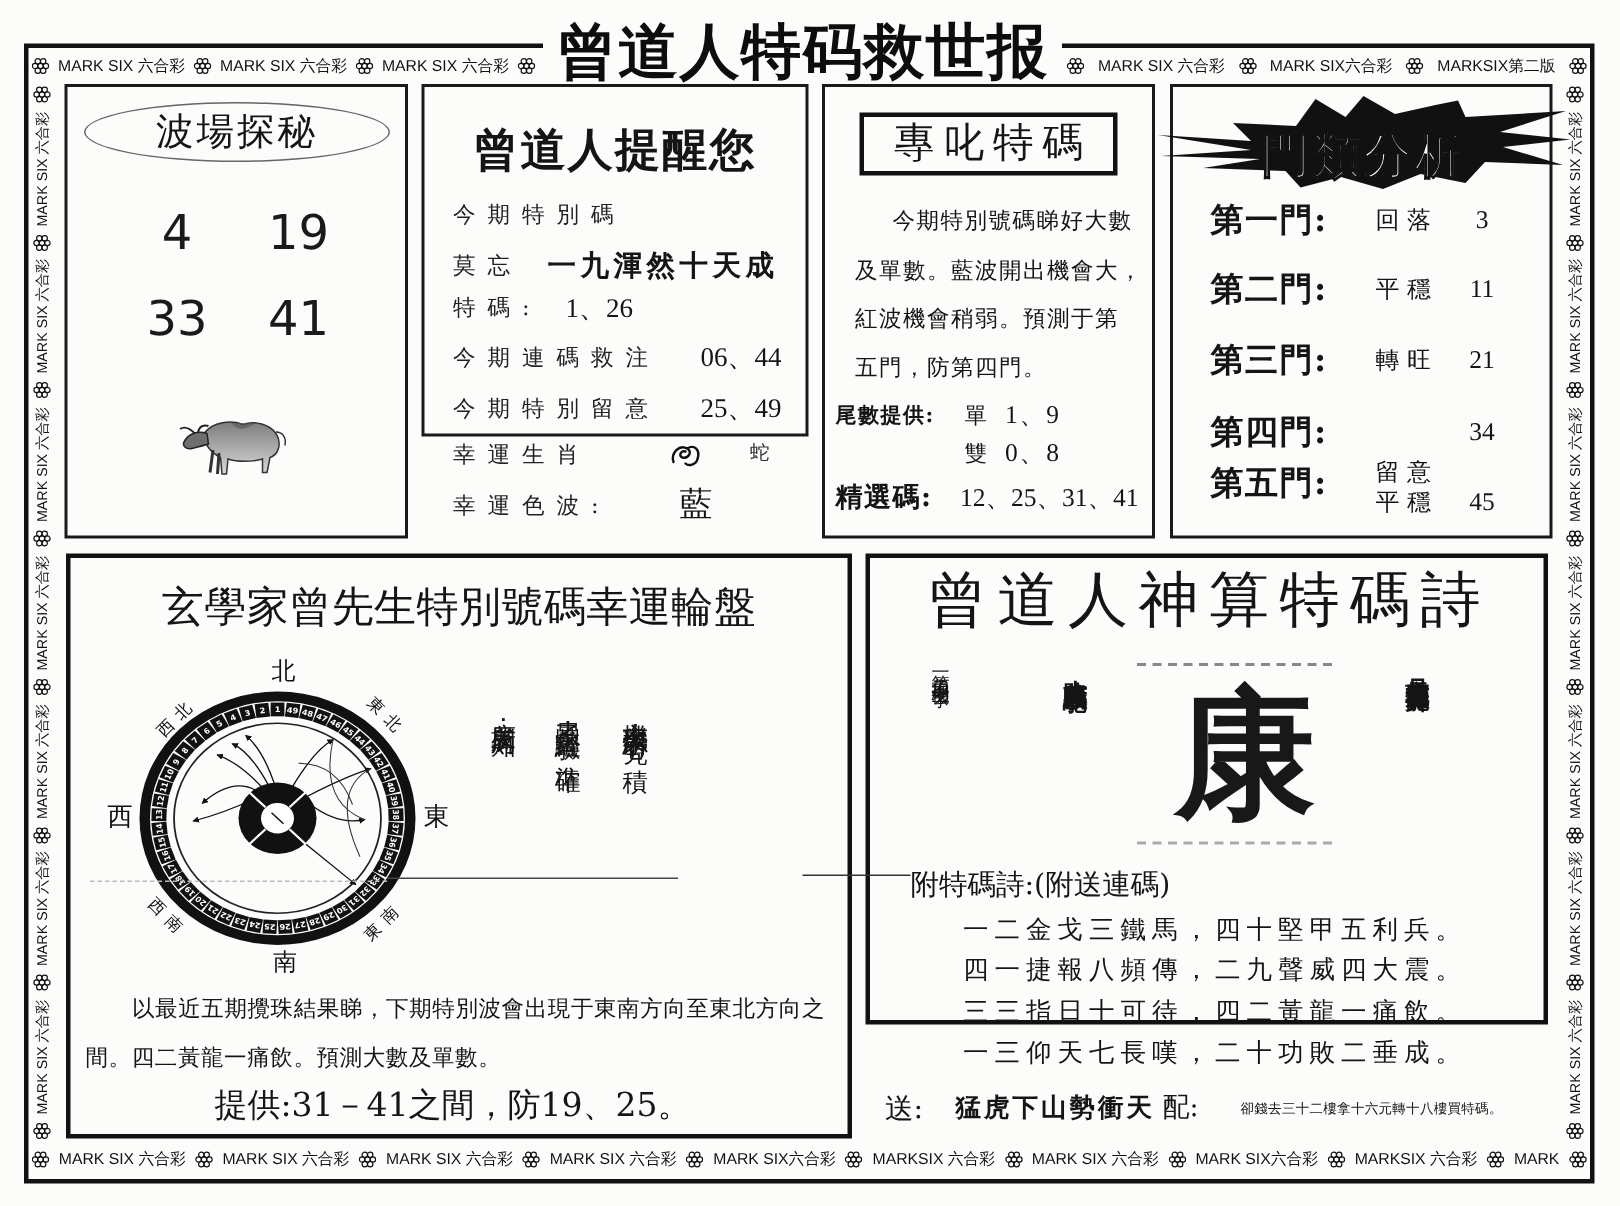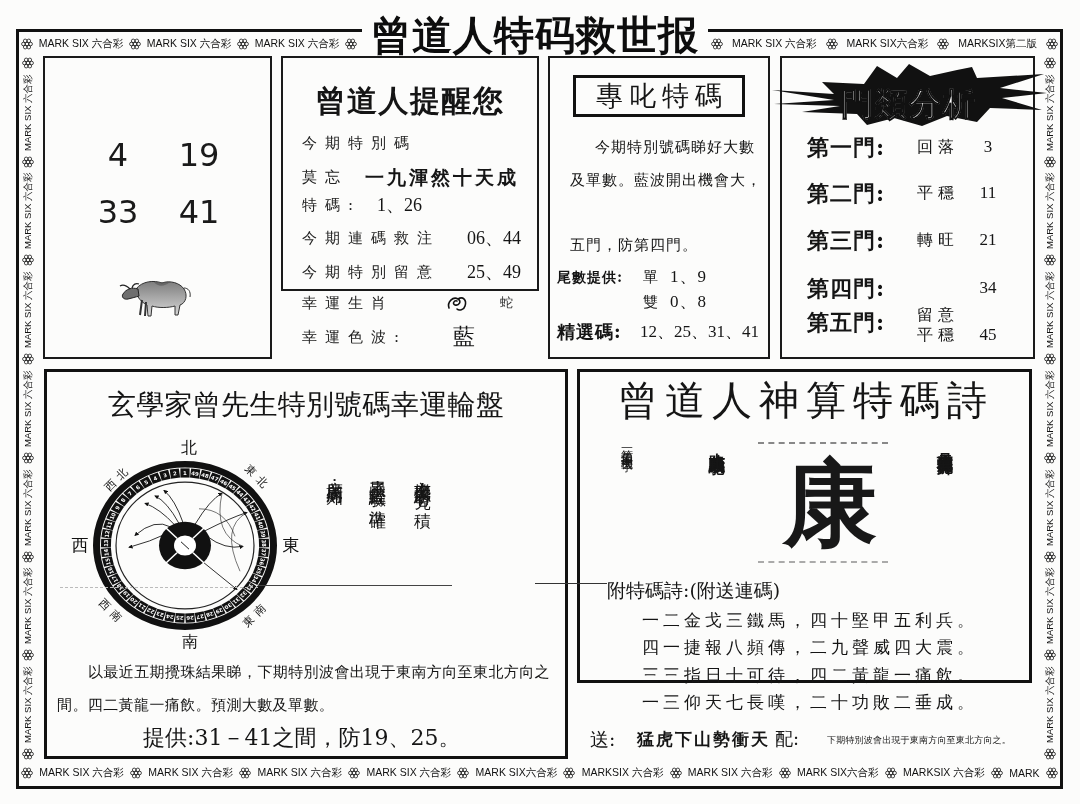--- a/index.html
+++ b/index.html
@@ -524,20 +524,21 @@
           <circle cx="4.9" cy="10.64" r="2.1"></circle>
           <circle cx="2.8" cy="7" r="2.1"></circle>
           <circle cx="4.9" cy="3.36" r="2.1"></circle>
           <circle cx="9.1" cy="3.36" r="2.1"></circle>
         </g>
       </svg>
     </span>
   </div>
 
 <div class="panel" style="left:43px;top:56px;width:229px;height:303px;">
+  <div class="a ellipse" style="left:13px;top:12px;width:204px;height:40px;">波場探秘</div>
   <div class="bignum" style="left:47px;top:79px;">4</div>
   <div class="bignum" style="left:128px;top:79px;">19</div>
   <div class="bignum" style="left:47px;top:136px;">33</div>
   <div class="bignum" style="left:128px;top:136px;">41</div>
   <svg class="a" style="left:75px;top:219px;" width="76" height="45" viewBox="0 0 76 45">
     <defs>
         <linearGradient id="oxg" x1="0" y1="0" x2="0" y2="1">
           <stop offset="0" stop-color="#7e7e7e"></stop>
           <stop offset="1" stop-color="#d8d8d8"></stop>
         </linearGradient>
@@ -574,20 +575,21 @@
   <span class="val" style="left:219px;top:233px;font-family:'DejaVu Serif',serif;font-size:13px;color:#333;">蛇</span>
 
   <span class="lbl" style="top:267px;">幸運色波:</span>
   <span class="val" style="left:172px;top:267px;font-family:'DejaVu Serif',serif;font-size:22px;">藍</span>
 </div>
 
 <div class="panel" style="left:548px;top:56px;width:222px;height:303px;">
   <div class="a p3box">專叱特碼</div>
   <span class="pl" style="left:47px;top:80px;">今期特別號碼睇好大數</span>
   <span class="pl" style="left:22px;top:113px;">及單數。藍波開出機會大，</span>
+  <span class="pl" style="left:22px;top:145px;">紅波機會稍弱。預測于第</span>
   <span class="pl" style="left:22px;top:178px;">五門，防第四門。</span>
   <span class="pl" style="left:9px;top:210px;font-size:14px;font-weight:bold;">尾數提供:</span>
   <span class="pl" style="left:95px;top:210px;">單</span>
   <span class="pl" style="left:122px;top:210px;font-family:'Liberation Serif',serif;font-size:17px;">1、9</span>
   <span class="pl" style="left:95px;top:235px;">雙</span>
   <span class="pl" style="left:122px;top:235px;font-family:'Liberation Serif',serif;font-size:17px;">0、8</span>
   <span class="pl" style="left:9px;top:265px;font-size:18px;font-weight:bold;">精選碼:</span>
   <span class="pl" style="left:92px;top:265px;font-family:'Liberation Serif',serif;font-size:17px;letter-spacing:0;">12、25、31、41</span>
 </div>
 
@@ -888,16 +890,16 @@
 
   <div class="a" style="left:30px;top:208px;height:26px;line-height:26px;font-size:19px;">附特碼詩:(附送連碼)</div>
   <div class="poem" style="top:239px;">一二金戈三鐵馬，四十堅甲五利兵。</div>
   <div class="poem" style="top:266px;">四一捷報八頻傳，二九聲威四大震。</div>
   <div class="poem" style="top:294px;">三三指日十可待，四二黃龍一痛飲。</div>
   <div class="poem" style="top:321px;">一三仰天七長嘆，二十功敗二垂成。</div>
 
   <div class="a" style="left:13px;top:357px;height:26px;line-height:26px;font-size:19px;">送:</div>
   <div class="a" style="left:60px;top:357px;height:26px;line-height:26px;font-size:17px;font-weight:bold;letter-spacing:2px;">猛虎下山勢衝天</div>
   <div class="a" style="left:198px;top:357px;height:26px;line-height:26px;font-size:18px;">配:</div>
-  <div class="a" style="left:250px;top:358px;height:26px;line-height:26px;font-size:9px;letter-spacing:0.2px;">下期特別波會出現于東南方向至東北方向之。</div>
+  <div class="a" style="left:250px;top:358px;height:26px;line-height:26px;font-size:9px;letter-spacing:0.2px;">卻錢去三十二樓拿十六元轉十八樓買特碼。</div>
 </div>
 
 <div class="a" style="left:535px;top:583px;width:72px;height:0;border-top:1px solid #333;"></div>
 
 </body></html>

